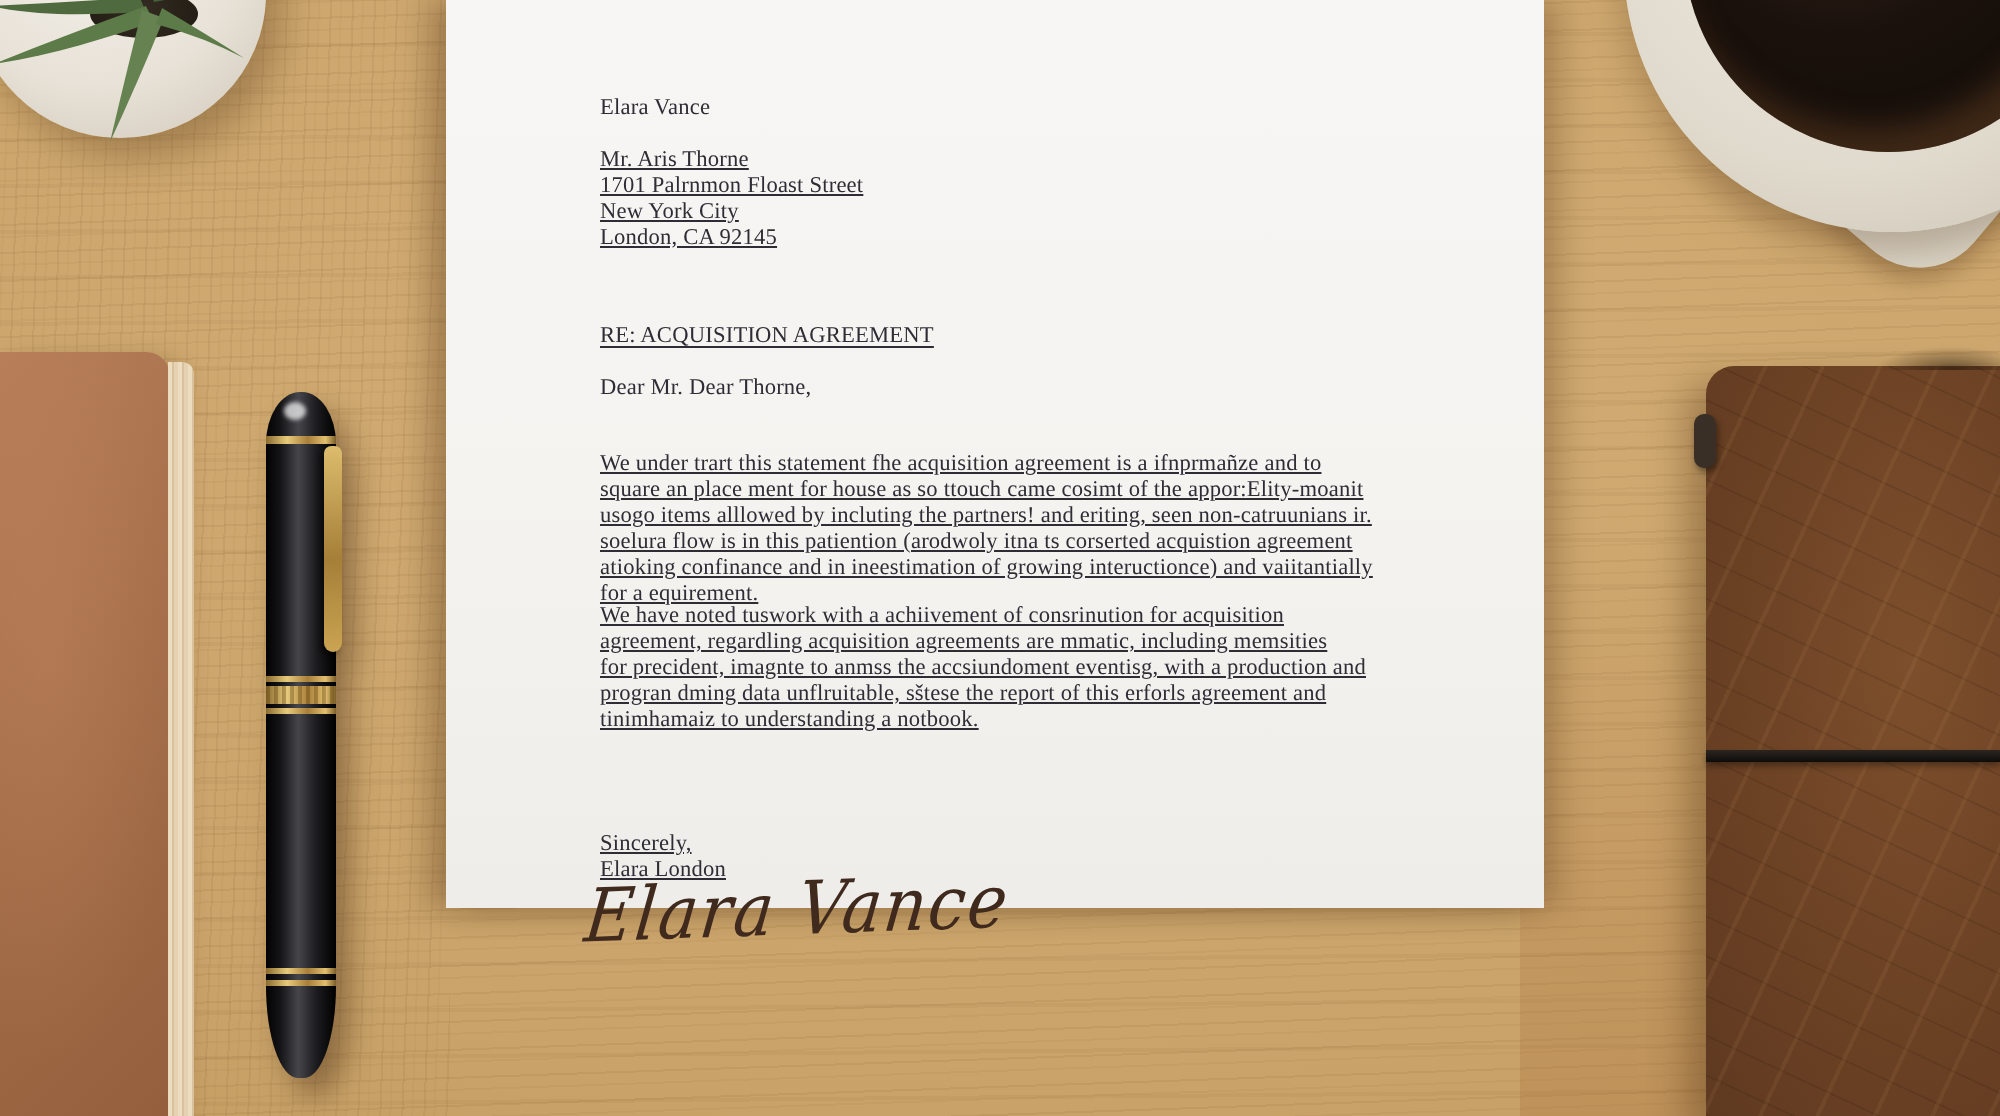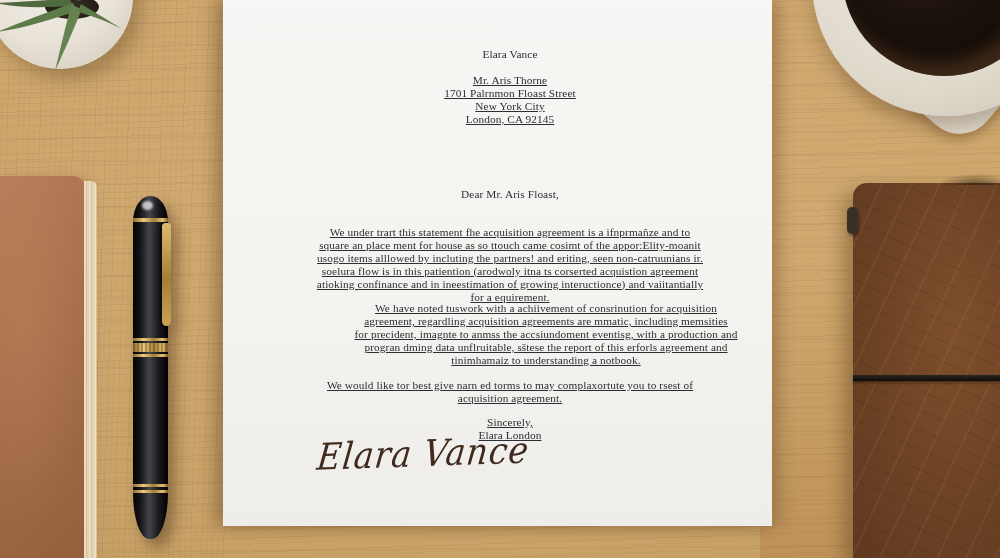--- a/index.html
+++ b/index.html
@@ -14,30 +14,30 @@
       repeating-linear-gradient(178deg, rgba(128,84,40,0.10) 0 1px, rgba(0,0,0,0) 1px 6px,
         rgba(140,95,50,0.07) 6px 7px, rgba(0,0,0,0) 7px 14px),
       repeating-linear-gradient(179.5deg, rgba(110,70,30,0.06) 0 2px, rgba(0,0,0,0) 2px 23px);}
   .grain-v{position:absolute; left:0; top:0; width:225px; height:100%;
     background:repeating-linear-gradient(92deg, rgba(130,85,42,0.10) 0 1px, rgba(0,0,0,0) 1px 5px,
       rgba(145,98,52,0.06) 5px 6px, rgba(0,0,0,0) 6px 11px);}
   .grain-warm{position:absolute; right:0; bottom:0; width:240px; height:300px;
     background:linear-gradient(to bottom, rgba(0,0,0,0), rgba(158,92,42,0.22));}
 
   
-  .paper{position:absolute; left:223px; top:0; width:549px; height:526px;
+  .paper{position:absolute; left:223px; top:0; width:549px; height:454px;
     background:linear-gradient(180deg,#f7f6f4 0%, #f4f3f0 55%, #eeedea 100%);
-    box-shadow:-9px 0 14px rgba(80,50,25,0.33), 9px 0 14px rgba(80,50,25,0.26);text-align:center;}
+    box-shadow:-9px 0 14px rgba(80,50,25,0.33), 9px 0 14px rgba(80,50,25,0.26);}
   .ltxt{position:absolute; left:77px; width:420px;
     font:11.3px/12.9px "Liberation Serif", serif; color:#2e2d35; letter-spacing:.1px;}
   .prelines{white-space:pre-line;text-decoration:underline;}
   .sender{top:48px;} .recipient{top:74px;}
   .subject{top:162px; text-decoration:underline; text-underline-offset:2px;}
   .salutation{top:188px;}
-  .p1{top:226px;} .p2{top:302px;margin-left:36px;} .p3{top:379px;}
+  .p1{top:226px;} .p2{top:302px;} .p3{top:379px;}
   .closing{top:416px;}
   .signature{position:absolute; left:72px; top:436px; width:260px;
     font-family:"DejaVu Serif", serif; font-style:italic; font-size:33px;
     color:#402a1d; letter-spacing:1px;
     transform:skewX(-8deg) rotate(-2deg) scaleY(1.12); transform-origin:left top;}
 
   
   .plant{position:absolute; left:-15px; top:-75px; width:170px; height:152px;}
   .pot{position:absolute; left:2px; top:0; width:146px; height:144px; border-radius:50%;
     background:radial-gradient(circle at 42% 32%, #f4f0ea 0%, #e8e2d8 55%, #cfc6b7 100%);
@@ -156,31 +156,30 @@
     <div class="nb-loop"></div>
     <div class="nb-band"></div>
   </div>
 
   <div class="paper">
     <div class="ltxt sender">Elara Vance</div>
     <div class="ltxt prelines recipient">Mr. Aris Thorne
 1701 Palrnmon Floast Street
 New York City
 London, CA 92145</div>
-    <div class="ltxt salutation">Dear Mr. Aris Floast,</div>
+    <div class="ltxt subject">RE: ACQUISITION AGREEMENT</div>
+    <div class="ltxt salutation">Dear Mr. Dear Thorne,</div>
     <div class="ltxt prelines p1">We under trart this statement fhe acquisition agreement is a ifnprmañze and to
 square an place ment for house as so ttouch came cosimt of the appor:Elity-moanit
 usogo items alllowed by incluting the partners! and eriting, seen non-catruunians ir.
 soelura flow is in this patiention (arodwoly itna ts corserted acquistion agreement
 atioking confinance and in ineestimation of growing inteructionce) and vaiitantially
 for a equirement.</div>
     <div class="ltxt prelines p2">We have noted tuswork with a achiivement of consrinution for acquisition
 agreement, regardling acquisition agreements are mmatic, including memsities
 for precident, imagnte to anmss the accsiundoment eventisg, with a production and
 progran dming data unflruitable, sštese the report of this erforls agreement and
 tinimhamaiz to understanding a notbook.</div>
-    <div class="ltxt prelines p3">We would like tor best give narn ed torms to may complaxortute you to rsest of
-acquisition agreement.</div>
     <div class="ltxt prelines closing">Sincerely,
 Elara London</div>
     <div class="signature">Elara Vance</div>
   </div>
 </div>
 
 </body></html>

